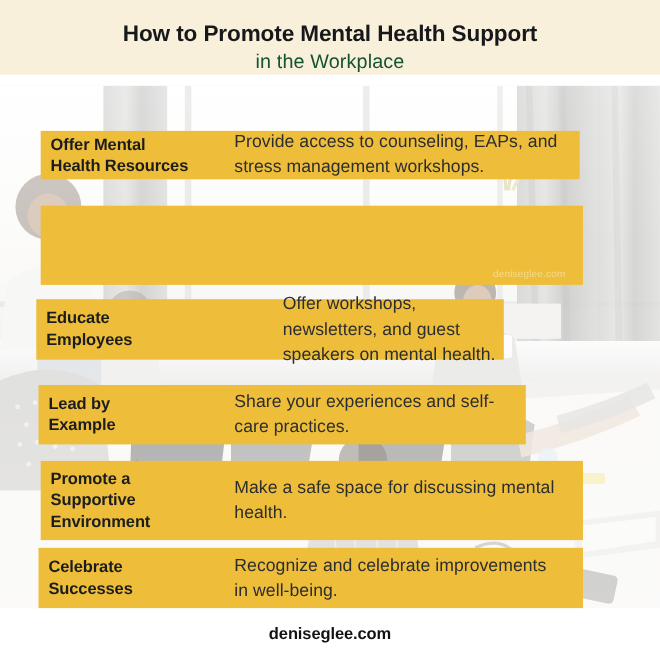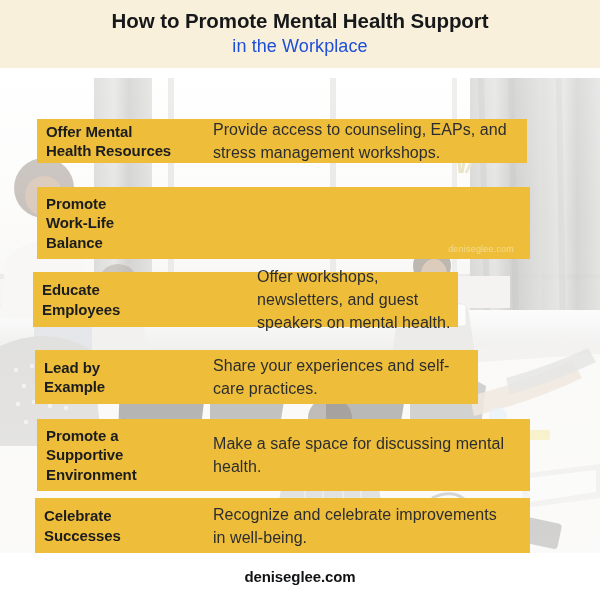--- a/index.html
+++ b/index.html
@@ -8,28 +8,28 @@
     background:#ffffff;
     font-family:"Liberation Sans", sans-serif;
     -webkit-font-smoothing:antialiased;
   }
   .poster{position:relative;width:600px;height:600px;background:#fff;}
 
   
   .header{
     position:absolute;left:0;top:0;width:600px;height:68px;
     background:#f8f0db;
-    display:flex;flex-direction:column;align-items:center;justify-content:center;
+    display:flex;flex-direction:column;align-items:center;justify-content:flex-end;
   }
   .title-main{
     font-size:20.5px;font-weight:bold;color:#17181a;
     letter-spacing:-0.1px;line-height:1.12;white-space:nowrap;
   }
   .title-sub{
-    font-size:18px;font-weight:normal;color:#1d4ed8;
+    font-size:18px;font-weight:normal;color:#14532d;
     letter-spacing:0.1px;line-height:1.2;margin-top:3px;white-space:nowrap;
   }
 
   
   .photo{
     position:absolute;left:0;top:78px;width:600px;height:475px;
     overflow:hidden;background:#e9e8e6;
   }
   .photo svg{position:absolute;left:0;top:0;width:600px;height:475px;display:block;}
   
@@ -269,23 +269,20 @@
   </div>
 
   <div class="row" id="row-1">
     <div class="row-head">Offer Mental
 Health Resources</div>
     <div class="row-desc">Provide access to counseling, EAPs, and
 stress management workshops.</div>
   </div>
 
   <div class="row" id="row-2">
-    <div class="row-head">Promote
-Work-Life
-Balance</div>
     <div class="row-watermark">deniseglee.com</div>
   </div>
 
   <div class="row" id="row-3">
     <div class="row-head">Educate
 Employees</div>
     <div class="row-desc">Offer workshops, newsletters, and guest
 speakers on mental health.</div>
   </div>
 

